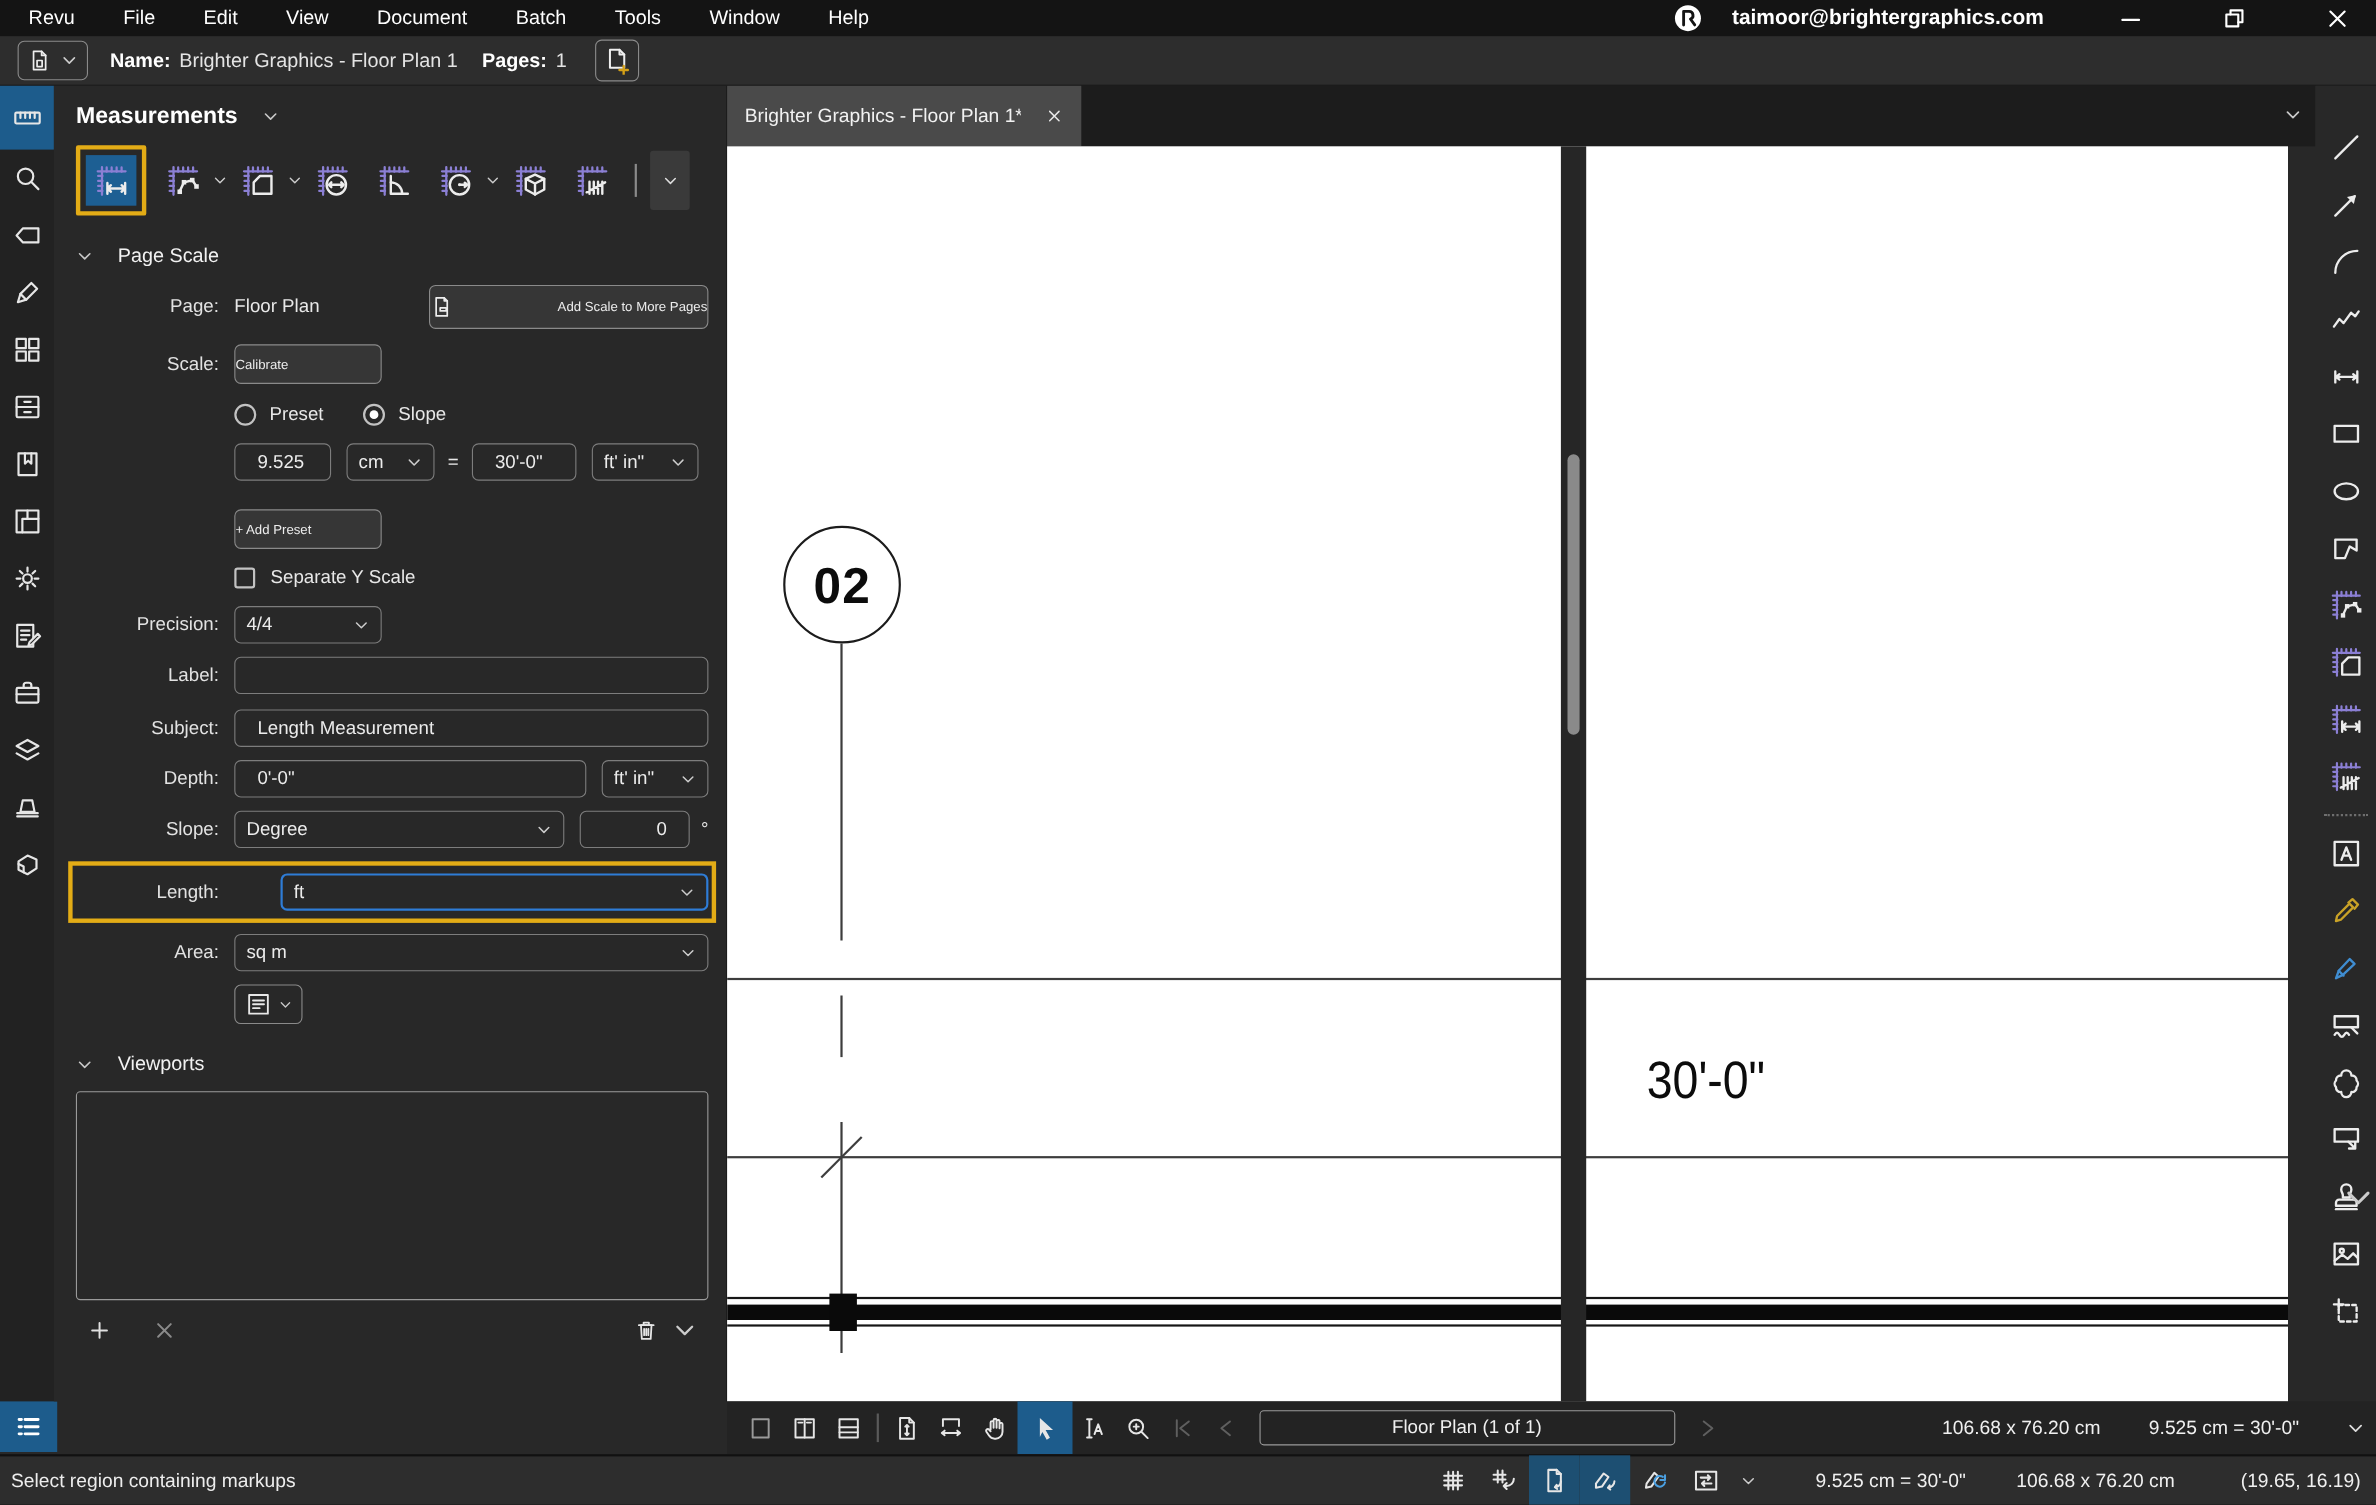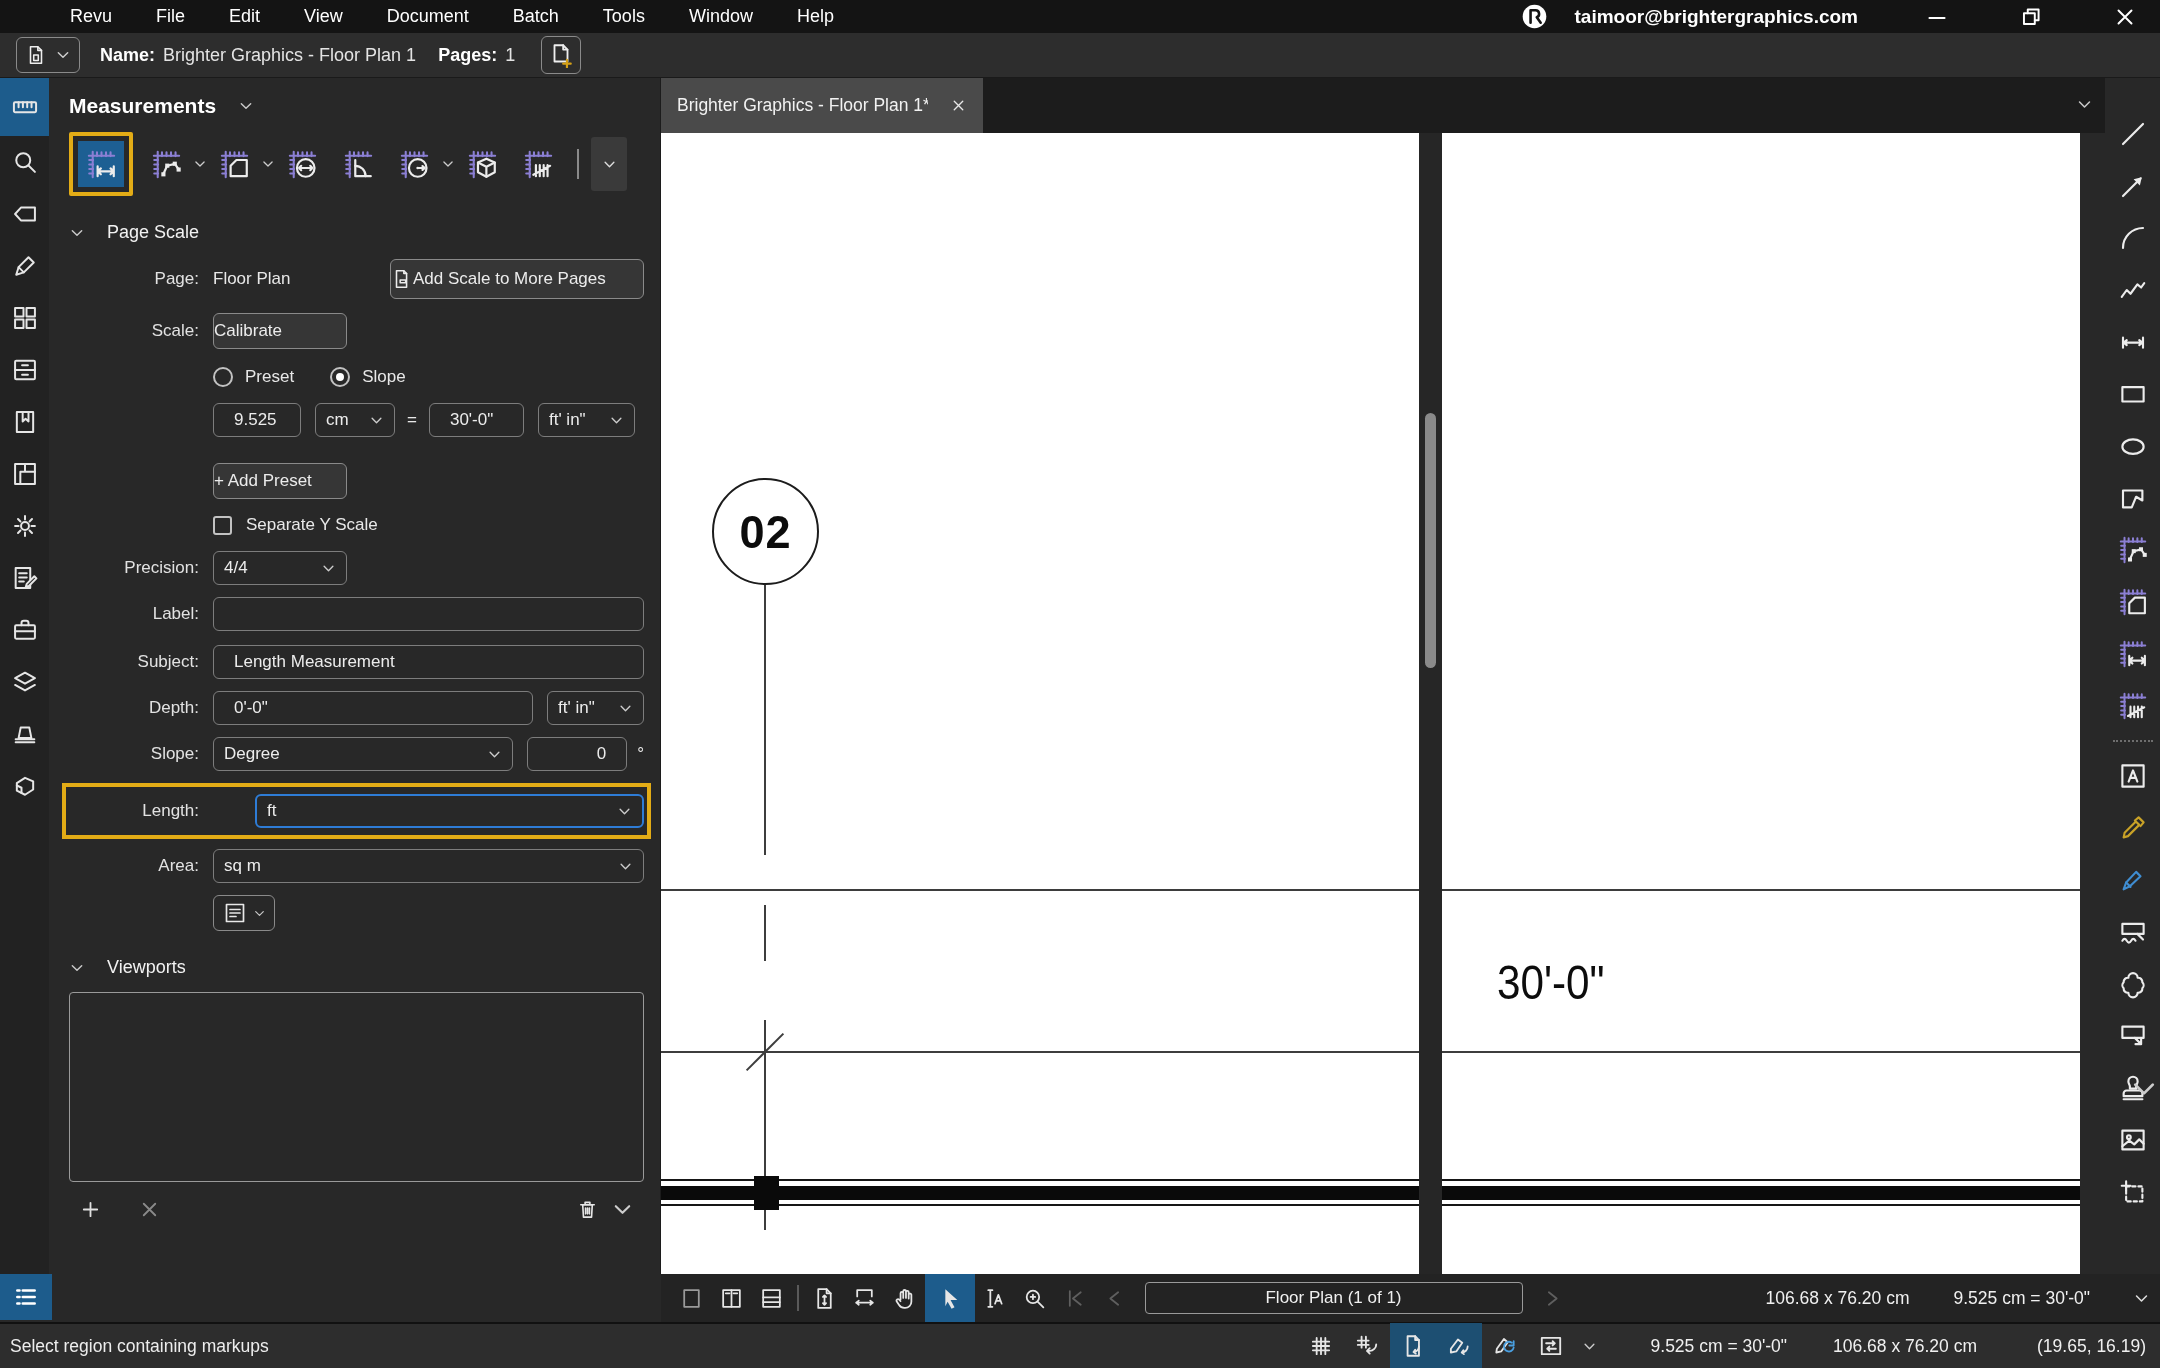--- a/index.html
+++ b/index.html
@@ -4,21 +4,21 @@
 <style>
   * { margin:0; padding:0; box-sizing:border-box; }
   html,body { background:#000; }
   body { font-family:"Liberation Sans", sans-serif; -webkit-font-smoothing:antialiased; }
   #app { position:relative; width:2160px; height:1368px; background:#282828; overflow:hidden; color:#e8e8e8; }
   svg { display:block; }
   .icon { display:inline-flex; align-items:center; justify-content:center; }
   .icon svg { width:100%; height:100%; }
 
   
-  .titlebar { position:absolute; left:0; top:0; width:2160px; height:33px; background:#141414; display:flex; align-items:center;padding-left:44px; }
+  .titlebar { position:absolute; left:0; top:0; width:2160px; height:33px; background:#141414; display:flex; align-items:center; }
   .menus { display:flex; align-items:center; padding-left:26px; gap:44px; }
   .menu-item { font-size:18px; color:#fff; cursor:default; }
   .tb-right { margin-left:auto; display:flex; align-items:center; padding-right:22px; gap:26px; }
   .logo { width:27px; height:27px; }
   .account { font-size:19px; font-weight:bold; color:#fff; margin-right:40px; }
   .winbtn { width:26px; height:26px; color:#fff; }
   .winbtn + .winbtn { margin-left:42px; }
 
   
   .docbar { position:absolute; left:0; top:33px; width:2160px; height:45px; background:#2d2d2d; display:flex; align-items:center; border-bottom:1px solid #1a1a1a; }
@@ -61,21 +61,21 @@
   .sec-head .t { font-size:18px; color:#f2f2f2; }
 
   .row { display:flex; align-items:center; margin-top:12px; }
   .lblcol { width:130px; text-align:right; font-size:17px; color:#e2e2e2; flex:none; }
   .fld { margin-left:14px; }
   .inp, .dd { height:34px; border:1.5px solid #7d7d7d; border-radius:6px; background:transparent; color:#ececec; font-size:17px; font-family:"Liberation Sans",sans-serif; }
   .inp { padding:0 20px; }
   .dd { display:flex; align-items:center; padding:0 10px; gap:8px; }
   .dd .dv { flex:1; white-space:nowrap; }
   .dd .icon { width:15px; height:15px; color:#ccc; flex:none; }
-  .btn { height:36px; border:1.5px solid #8a8a8a; border-radius:6px; background:#363636; color:#ececec; font-size:17px; font-family:"Liberation Sans",sans-serif; display:flex; align-items:center; justify-content:flex-start; }
+  .btn { height:36px; border:1.5px solid #8a8a8a; border-radius:6px; background:#363636; color:#ececec; font-size:12px; font-family:"Liberation Sans",sans-serif; display:flex; align-items:center; justify-content:space-between; gap:10px; }
   .btn .icon { width:22px; height:22px; }
 
   .radio { width:20px; height:20px; border:2px solid #c2c2c2; border-radius:50%; flex:none; position:relative; }
   .radio.checked::after { content:""; position:absolute; left:4px; top:4px; width:8px; height:8px; background:#fff; border-radius:50%; }
   .rlabel { font-size:17px; margin-left:12px; margin-right:36px; }
   .checkbox { width:19px; height:19px; border:2px solid #c2c2c2; border-radius:3px; flex:none; }
 
   .hl-wrap { border:4px solid #e3ac16; margin:12px -7px 0 -7px; padding:7px 3px; }
   .hl-wrap .row { margin-top:0;gap:42px; }
   .dd.focus { border:2px solid #2e7cd6; }

